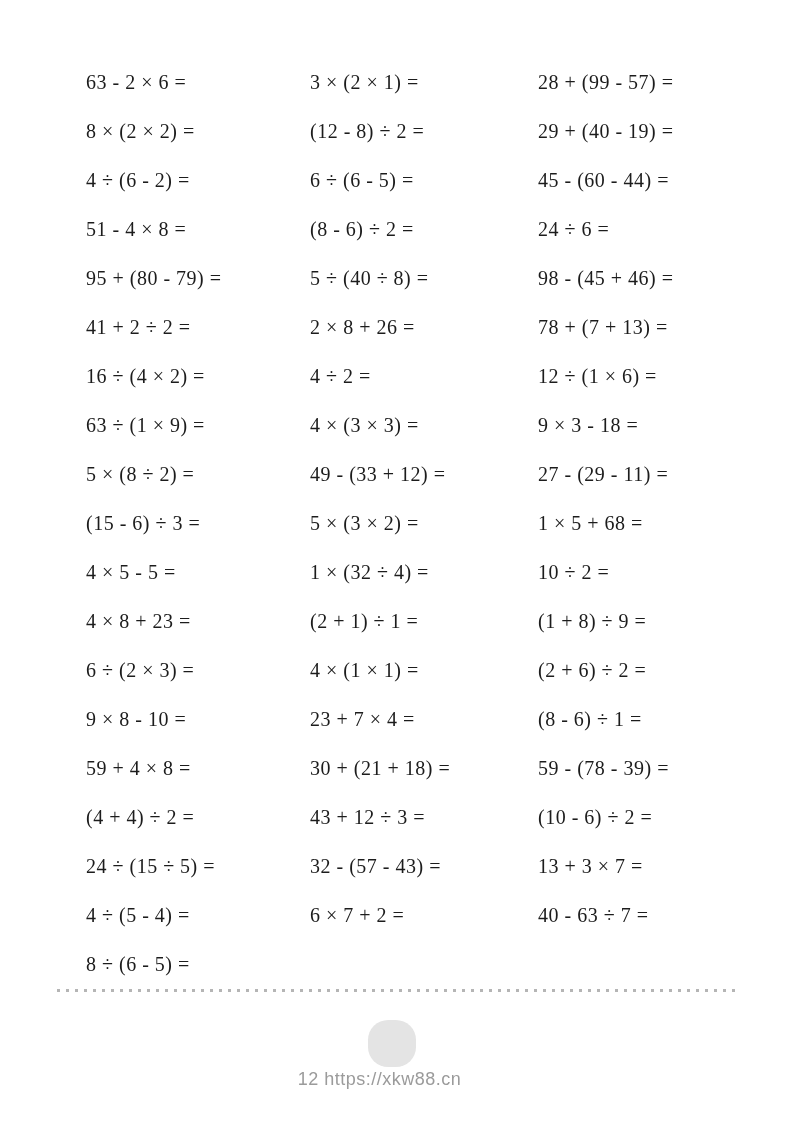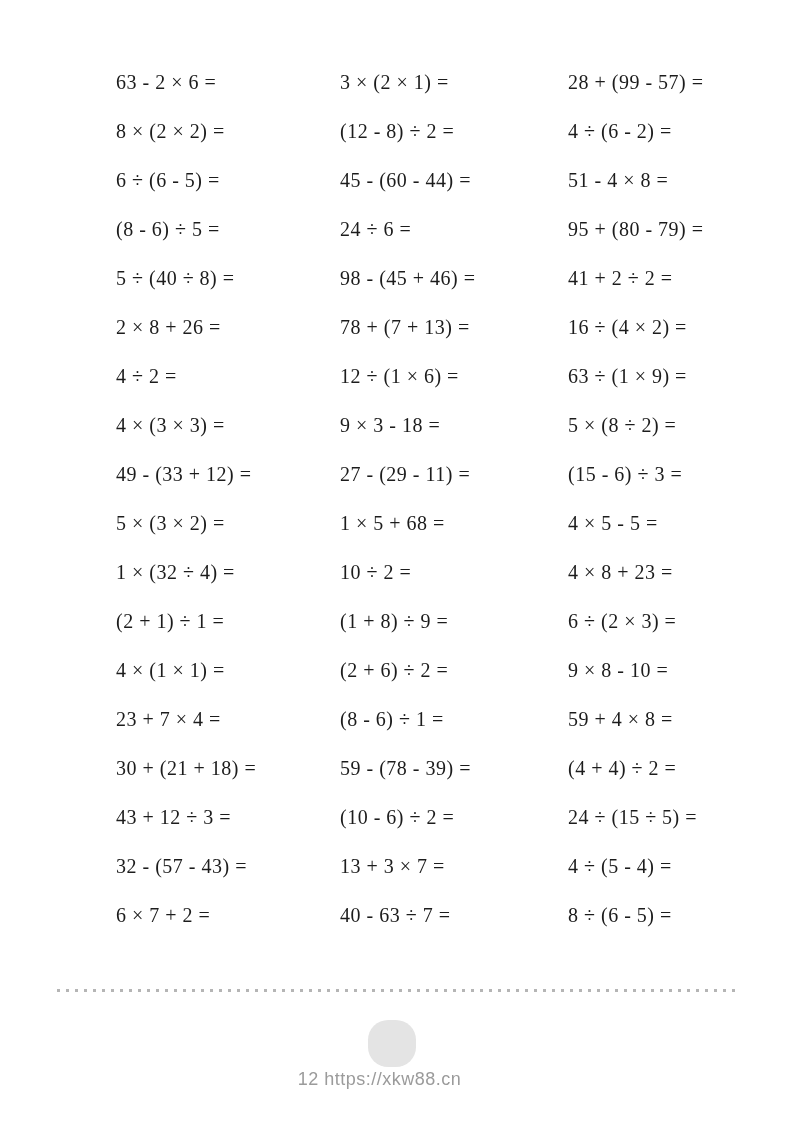--- a/index.html
+++ b/index.html
@@ -13,21 +13,21 @@
     height: 1122px;
     background: #ffffff;
     overflow: hidden;
     font-family: "Liberation Serif", serif;
   }
   .problems {
     position: absolute;
     top: 58px;
     left: 0;
     width: 682px;
-    padding-left: 116px;
+    padding-left: 86px;
     box-sizing: border-box;
     display: grid;
     grid-template-columns: 224px 228px 255px;
     grid-auto-rows: 49px;
     align-items: center;
   }
   .problem-cell {
     font-family: "Liberation Serif", serif;
     font-size: 20px;
     color: #1c1c1c;
@@ -70,25 +70,26 @@
 </head>
 <body>
 
 <div class="page">
   <div class="problems" id="problems-grid">
       <div class="problem-cell">63 - 2 × 6 =</div>
       <div class="problem-cell">3 × (2 × 1) =</div>
       <div class="problem-cell">28 + (99 - 57) =</div>
       <div class="problem-cell">8 × (2 × 2) =</div>
       <div class="problem-cell">(12 - 8) ÷ 2 =</div>
+      <div class="problem-cell">29 + (40 - 19) =</div>
       <div class="problem-cell">4 ÷ (6 - 2) =</div>
       <div class="problem-cell">6 ÷ (6 - 5) =</div>
       <div class="problem-cell">45 - (60 - 44) =</div>
       <div class="problem-cell">51 - 4 × 8 =</div>
-      <div class="problem-cell">(8 - 6) ÷ 5 =</div>
+      <div class="problem-cell">(8 - 6) ÷ 2 =</div>
       <div class="problem-cell">24 ÷ 6 =</div>
       <div class="problem-cell">95 + (80 - 79) =</div>
       <div class="problem-cell">5 ÷ (40 ÷ 8) =</div>
       <div class="problem-cell">98 - (45 + 46) =</div>
       <div class="problem-cell">41 + 2 ÷ 2 =</div>
       <div class="problem-cell">2 × 8 + 26 =</div>
       <div class="problem-cell">78 + (7 + 13) =</div>
       <div class="problem-cell">16 ÷ (4 × 2) =</div>
       <div class="problem-cell">4 ÷ 2 =</div>
       <div class="problem-cell">12 ÷ (1 × 6) =</div>

